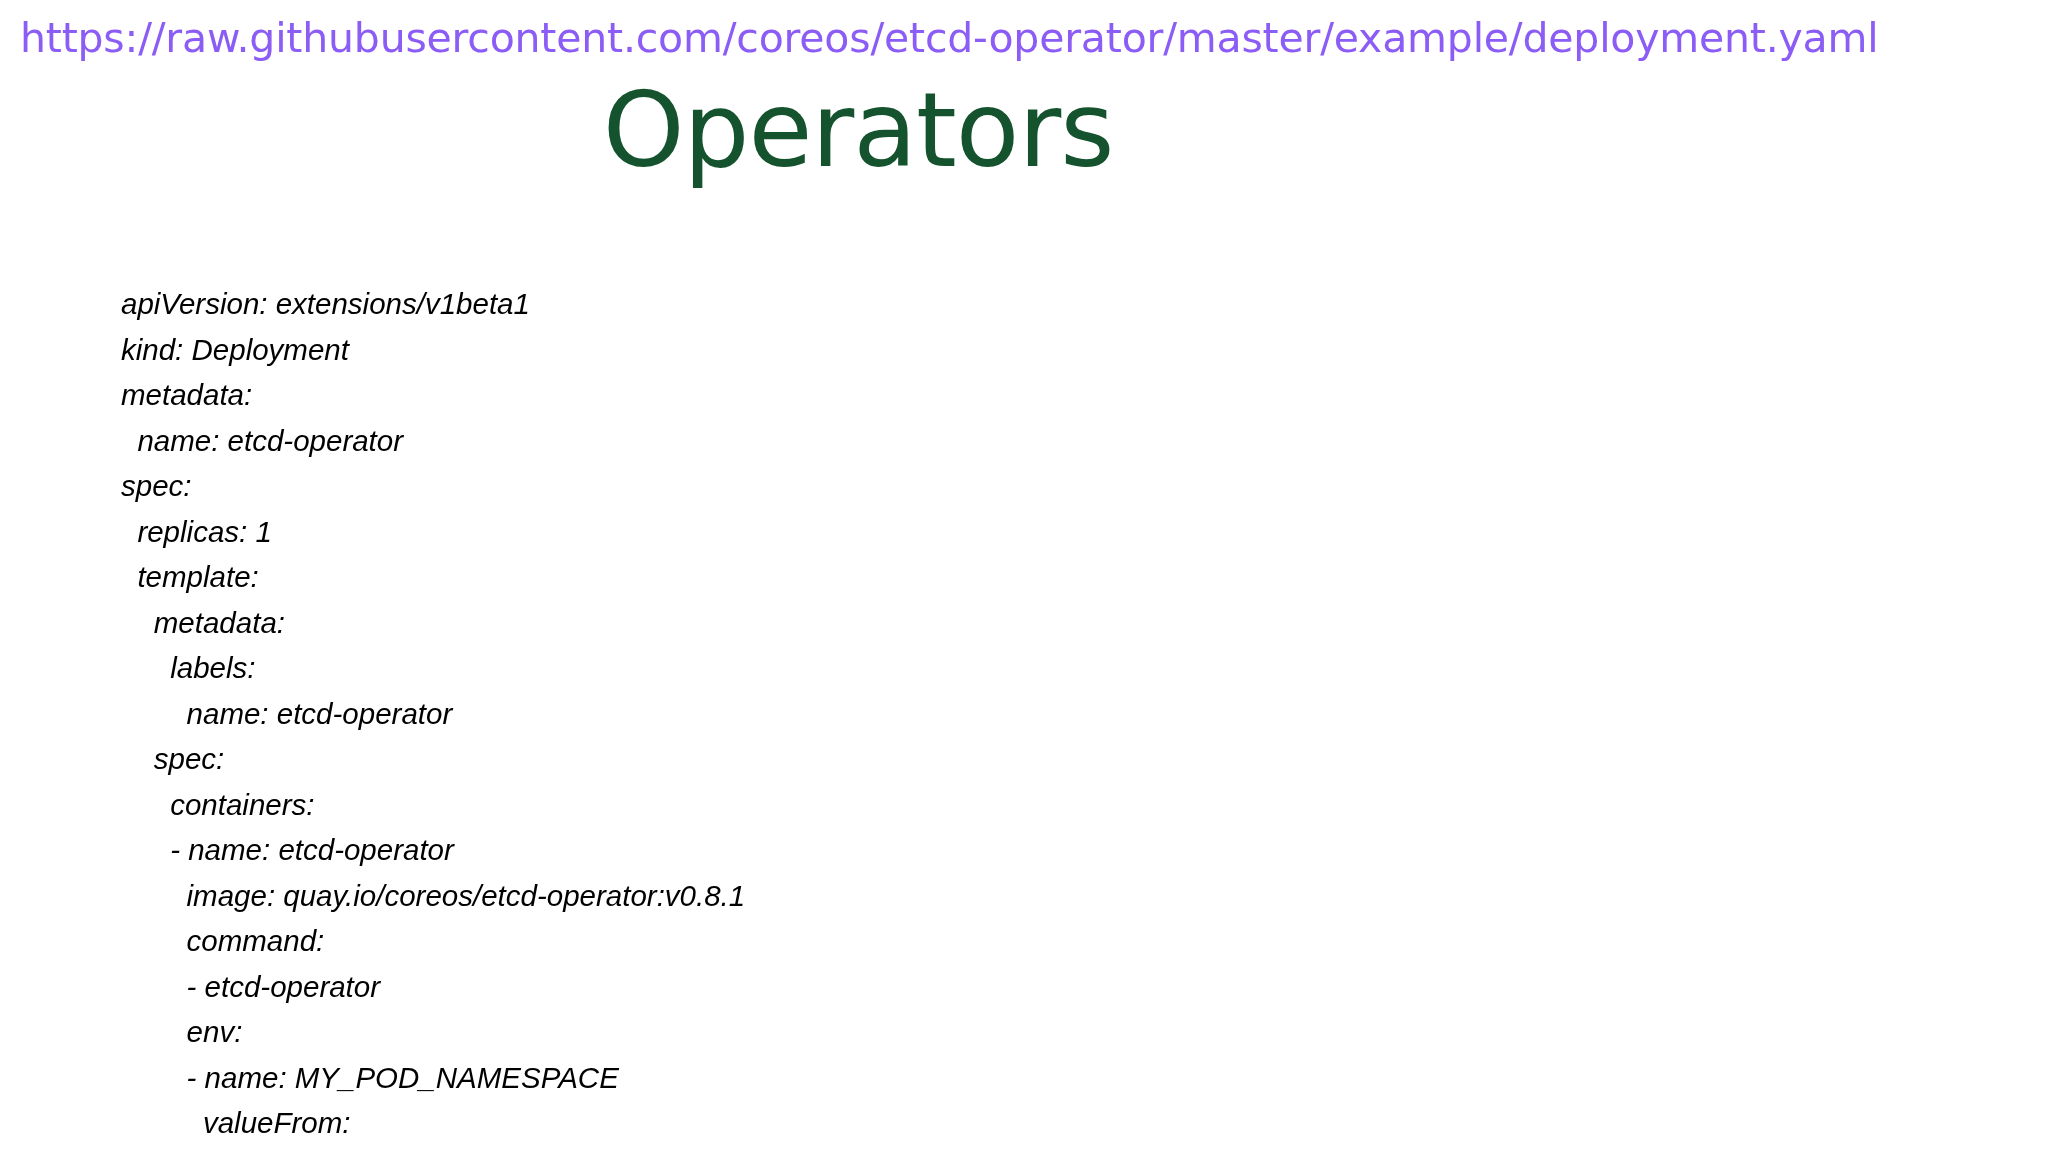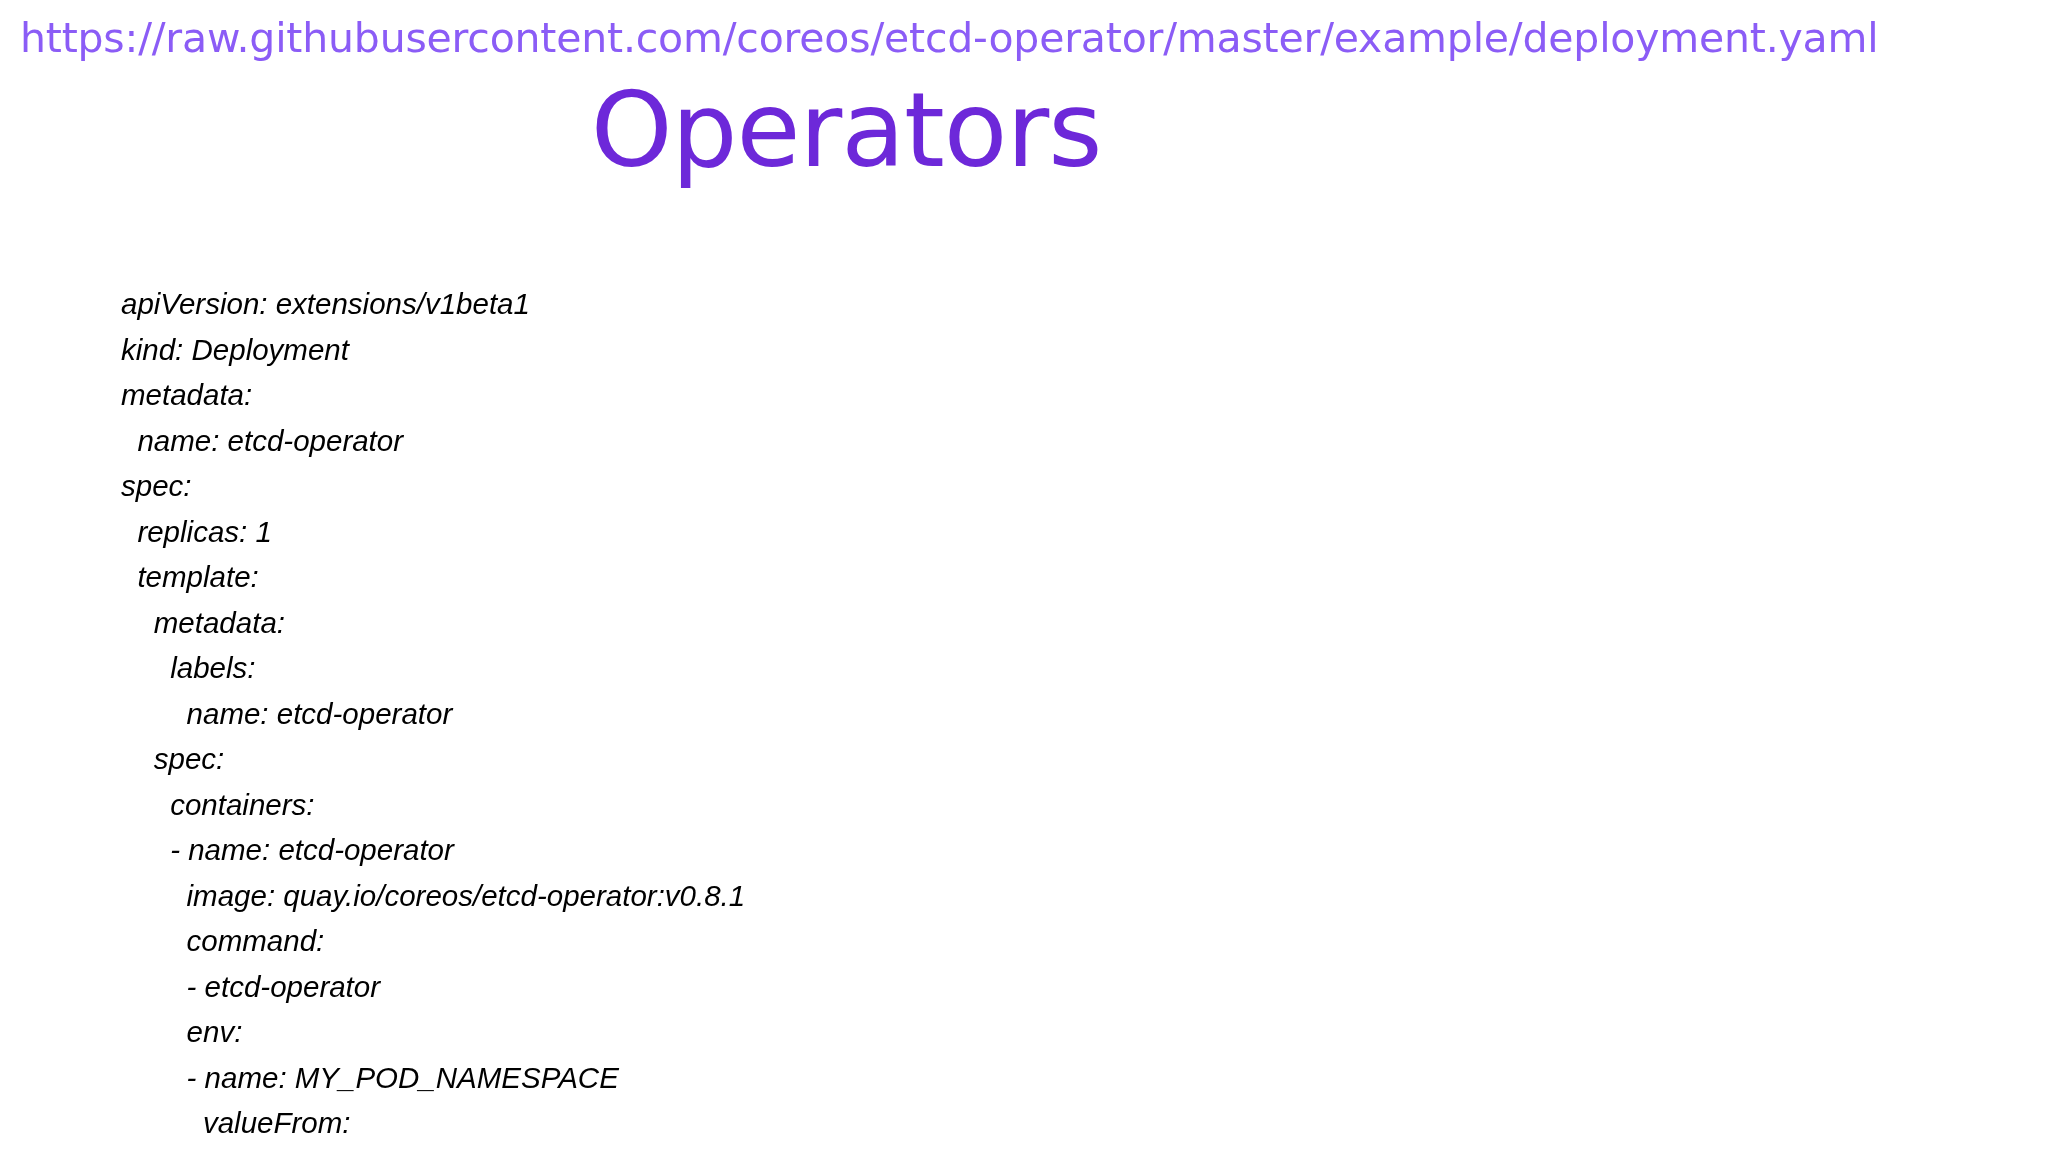--- a/index.html
+++ b/index.html
@@ -41,21 +41,22 @@
     position: absolute;
     left: 0;
     top: 72px;
     width: 1692px;
     text-align: center;
     font-family: "DejaVu Sans", sans-serif;
     font-size: 104px;
     line-height: 116px;
     font-weight: 400;
     letter-spacing: -1px;
-    color: #6d28d9;
+    color: #14532d;
+    padding-left: 12px;
   }
 
   
   .yaml-block {
     position: absolute;
     left: 121px;
     top: 281px;
     width: 1500px;
     font-family: "Liberation Sans", sans-serif;
     font-size: 29.5px;

